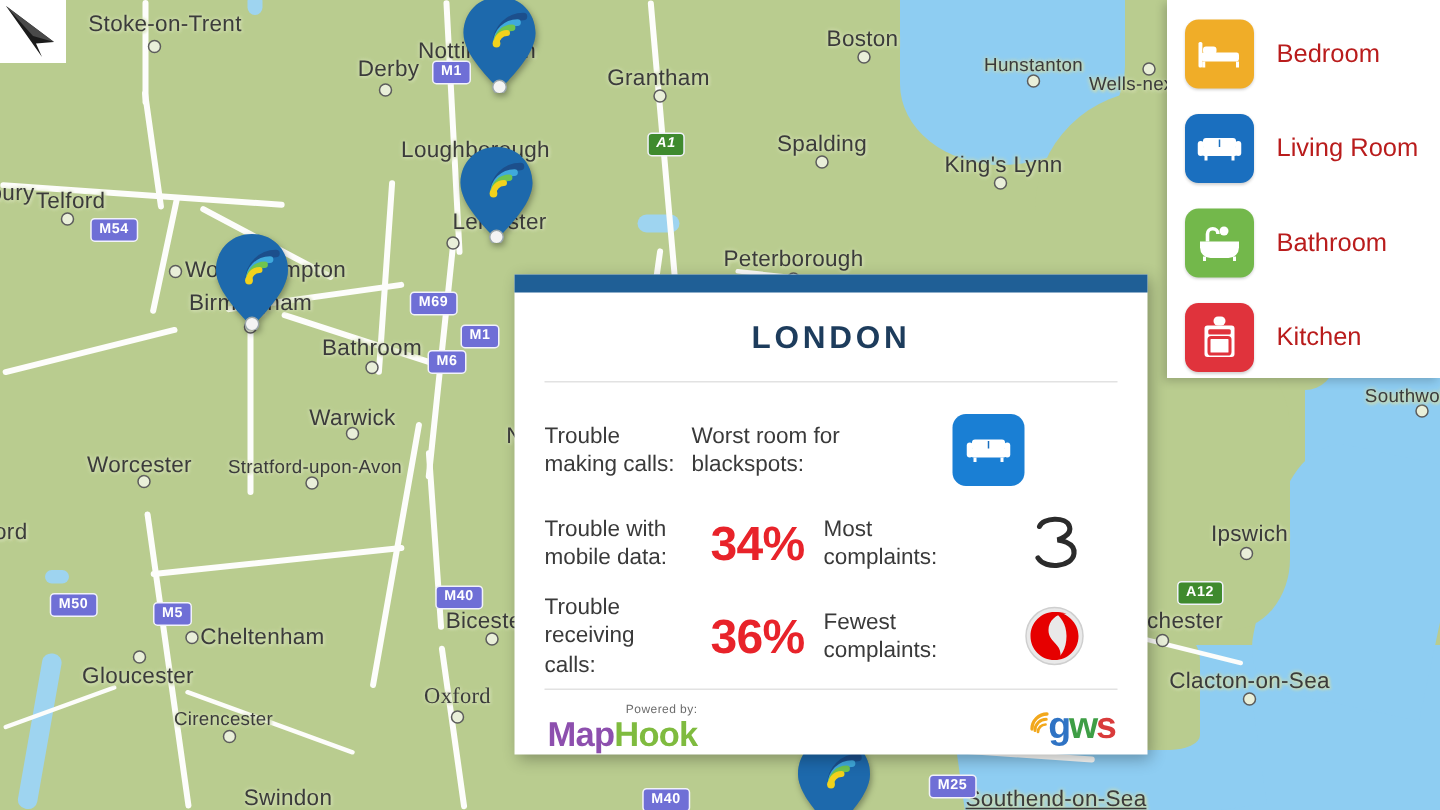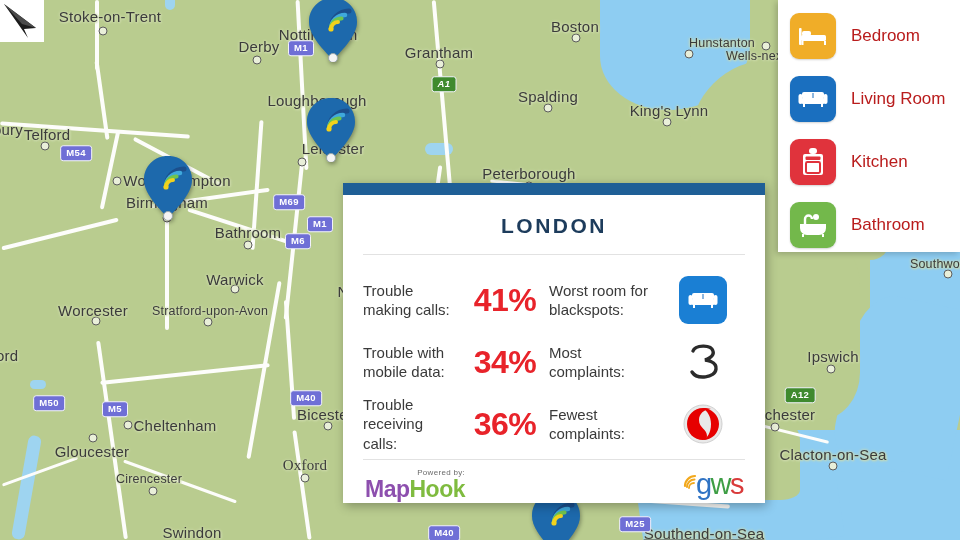--- a/index.html
+++ b/index.html
@@ -66,21 +66,21 @@
   .lbl2{width:112px;font-size:15px;color:#3a3a3a;line-height:1.28;flex:0 0 auto;}
   .brandcell{flex:1 1 auto;display:flex;align-items:center;justify-content:center;}
   .sofa-tile{width:48px;height:48px;border-radius:9px;background:#1a7fd4;
              display:flex;align-items:center;justify-content:center;}
   .card-foot{display:flex;align-items:center;justify-content:space-between;
              padding:8px 22px 0 22px;text-align:right;}
   .powered{font-size:8px;color:#6b6b6b;letter-spacing:.3px;margin-bottom:1px;}
   .mh{font-size:23px;font-weight:bold;letter-spacing:-.5px;line-height:1;}
   .mh .p{color:#8d4fae;}
   .mh .h{color:#7fbb3f;}
-  .gws{font-size:29px;font-weight:normal;letter-spacing:-1.5px;line-height:1;}
+  .gws{font-size:25px;font-weight:bold;letter-spacing:-1.5px;line-height:1;}
 </style>
 </head>
 <body>
 
 <div id="stage">
 
   <div class="map">
 
     <div class="sea" style="left:600px;top:-10px;width:150px;height:120px;border-radius:0 0 55% 45%;"></div>
     <div class="sea" style="left:860px;top:0px;width:140px;height:240px;"></div>
@@ -153,21 +153,21 @@
         <div class="citydot" style="left: 833px; top: 466px;"></div>
         <div class="citydot" style="left: 948px; top: 274px;"></div>
       </div>
 
     <div id="citylabels">
         <div class="city" style="left: 110px; top: 16px;">Stoke-on-Trent</div>
         <div class="city" style="left: 259px; top: 46px;">Derby</div>
         <div class="city" style="left: 318px; top: 34px;">Nottingham</div>
         <div class="city" style="left: 439px; top: 52px; text-align: right;">Grantham</div>
         <div class="city" style="left: 575px; top: 26px;">Boston</div>
-        <div class="city sm" style="left: 689px; top: 43px; margin-left: 33px;">Hunstanton</div>
+        <div class="city sm" style="left: 689px; top: 43px;">Hunstanton</div>
         <div class="city sm" style="left: 760px; top: 56px;">Wells-next-t</div>
         <div class="city" style="left: 317px; top: 100px;">Loughborough</div>
         <div class="city" style="left: 548px; top: 96px;">Spalding</div>
         <div class="city" style="left: 669px; top: 110px;">King's Lynn</div>
         <div class="city" style="left: 333px; top: 148px;">Leicester</div>
         <div class="city" style="left: 529px; top: 173px;">Peterborough</div>
         <div class="city" style="left: 47px; top: 134px;">Telford</div>
         <div class="city" style="left: 8px; top: 129px;">bury</div>
         <div class="city" style="left: 177px; top: 180px;">Wolverhampton</div>
         <div class="city" style="left: 167px; top: 202px;">Birmingham</div>
@@ -194,21 +194,21 @@
         <div class="shield" style="left: 301px; top: 48px;">M1</div>
         <div class="shield" style="left: 76px; top: 153px;">M54</div>
         <div class="shield" style="left: 289px; top: 202px;">M69</div>
         <div class="shield" style="left: 320px; top: 224px;">M1</div>
         <div class="shield" style="left: 298px; top: 241px;">M6</div>
         <div class="shield" style="left: 49px; top: 403px;">M50</div>
         <div class="shield" style="left: 115px; top: 409px;">M5</div>
         <div class="shield" style="left: 306px; top: 398px;">M40</div>
         <div class="shield" style="left: 444px; top: 533px;">M40</div>
         <div class="shield" style="left: 635px; top: 524px;">M25</div>
-        <div class="shield a" style="left: 444px; top: 84px; font-style: italic;">A1</div>
+        <div class="shield a" style="left: 444px; top: 96px; font-style: italic;">A1</div>
         <div class="shield a" style="left: 800px; top: 395px;">A12</div>
       </div>
 
     <div id="pins">
         <div class="pin" style="left: 333px; top: 62px;">
 <svg viewBox="0 0 54 66">
   <path d="M27 2 C13 2 3 12.5 3 26 C3 41 22 58 27 64 C32 58 51 41 51 26 C51 12.5 41 2 27 2 Z" fill="#1f6fb2"></path>
   <path d="M27 2 C13 2 3 12.5 3 26 C3 41 22 58 27 64 C32 58 51 41 51 26 C51 12.5 41 2 27 2 Z" fill="#1a5fa0" opacity=".35"></path>
   <g transform="translate(27,33)">
     <path d="M-2 0 A18 18 0 0 1 16 -18" stroke="#1c4f8c" stroke-width="5" fill="none" stroke-linecap="round"></path>
@@ -294,53 +294,52 @@
               <rect x="4" y="3" width="22" height="7" rx="2" fill="#fff"></rect>
               <rect x="3" y="9" width="24" height="6" rx="2" fill="#fff"></rect>
               <rect x="5" y="15" width="2" height="3" fill="#fff"></rect>
               <rect x="23" y="15" width="2" height="3" fill="#fff"></rect>
               <line x1="15" y1="4" x2="15" y2="9" stroke="#1a6fbf" stroke-width="1"></line>
             </svg>
           </div>
           <div class="legend-label">Living Room</div>
         </div>
         <div class="legend-row">
-          <div class="tile" style="background:#e0333c">
-            <svg width="26" height="30" viewBox="0 0 26 30">
-              <rect x="3" y="7" width="20" height="21" rx="2" fill="#fff"></rect>
-              <rect x="9" y="1" width="8" height="6" rx="3" fill="#fff"></rect>
-              <rect x="5.5" y="9.5" width="15" height="3.5" rx="1" fill="#e0333c"></rect>
-              <rect x="6" y="15" width="14" height="11" rx="1.4" fill="none" stroke="#e0333c" stroke-width="2"></rect>
-            </svg>
-          </div>
-          <div class="legend-label">Kitchen</div>
-        </div>
-        <div class="legend-row">
           <div class="tile" style="background:#73b84b">
             <svg width="30" height="24" viewBox="0 0 30 24">
               <path d="M2 11 h26 v4 a7 7 0 0 1 -7 7 h-12 a7 7 0 0 1 -7 -7 z" fill="#fff"></path>
               <path d="M7 11 v-5 a3.5 3.5 0 0 1 7 0" fill="none" stroke="#fff" stroke-width="2.4"></path>
               <circle cx="18" cy="4" r="3" fill="#fff"></circle>
               <rect x="4" y="21" width="2" height="3" fill="#fff"></rect>
               <rect x="24" y="21" width="2" height="3" fill="#fff"></rect>
             </svg>
           </div>
           <div class="legend-label">Bathroom</div>
         </div>
+        <div class="legend-row">
+          <div class="tile" style="background:#e0333c">
+            <svg width="26" height="30" viewBox="0 0 26 30">
+              <rect x="3" y="7" width="20" height="21" rx="2" fill="#fff"></rect>
+              <rect x="9" y="1" width="8" height="6" rx="3" fill="#fff"></rect>
+              <rect x="5.5" y="9.5" width="15" height="3.5" rx="1" fill="#e0333c"></rect>
+              <rect x="6" y="15" width="14" height="11" rx="1.4" fill="none" stroke="#e0333c" stroke-width="2"></rect>
+            </svg>
+          </div>
+          <div class="legend-label">Kitchen</div>
+        </div>
       </div>
   </div>
 
   <div class="card">
     <div class="card-bar"></div>
     <div class="card-title">LONDON</div>
     <div class="hr"></div>
     <div class="rows" id="statrows">
         <div class="row">
           <div class="lbl">Trouble making calls:</div>
-          <div class="pct">41%</div>
           <div class="lbl2">Worst room for blackspots:</div>
           <div class="brandcell">
             <div class="sofa-tile">
               <svg width="30" height="20" viewBox="0 0 30 20">
                 <rect x="0.5" y="5" width="4" height="10" rx="2" fill="#fff"></rect>
                 <rect x="25.5" y="5" width="4" height="10" rx="2" fill="#fff"></rect>
                 <rect x="4" y="3" width="22" height="7" rx="2" fill="#fff"></rect>
                 <rect x="3" y="9" width="24" height="6" rx="2" fill="#fff"></rect>
                 <rect x="5" y="15" width="2" height="3" fill="#fff"></rect>
                 <rect x="23" y="15" width="2" height="3" fill="#fff"></rect>

